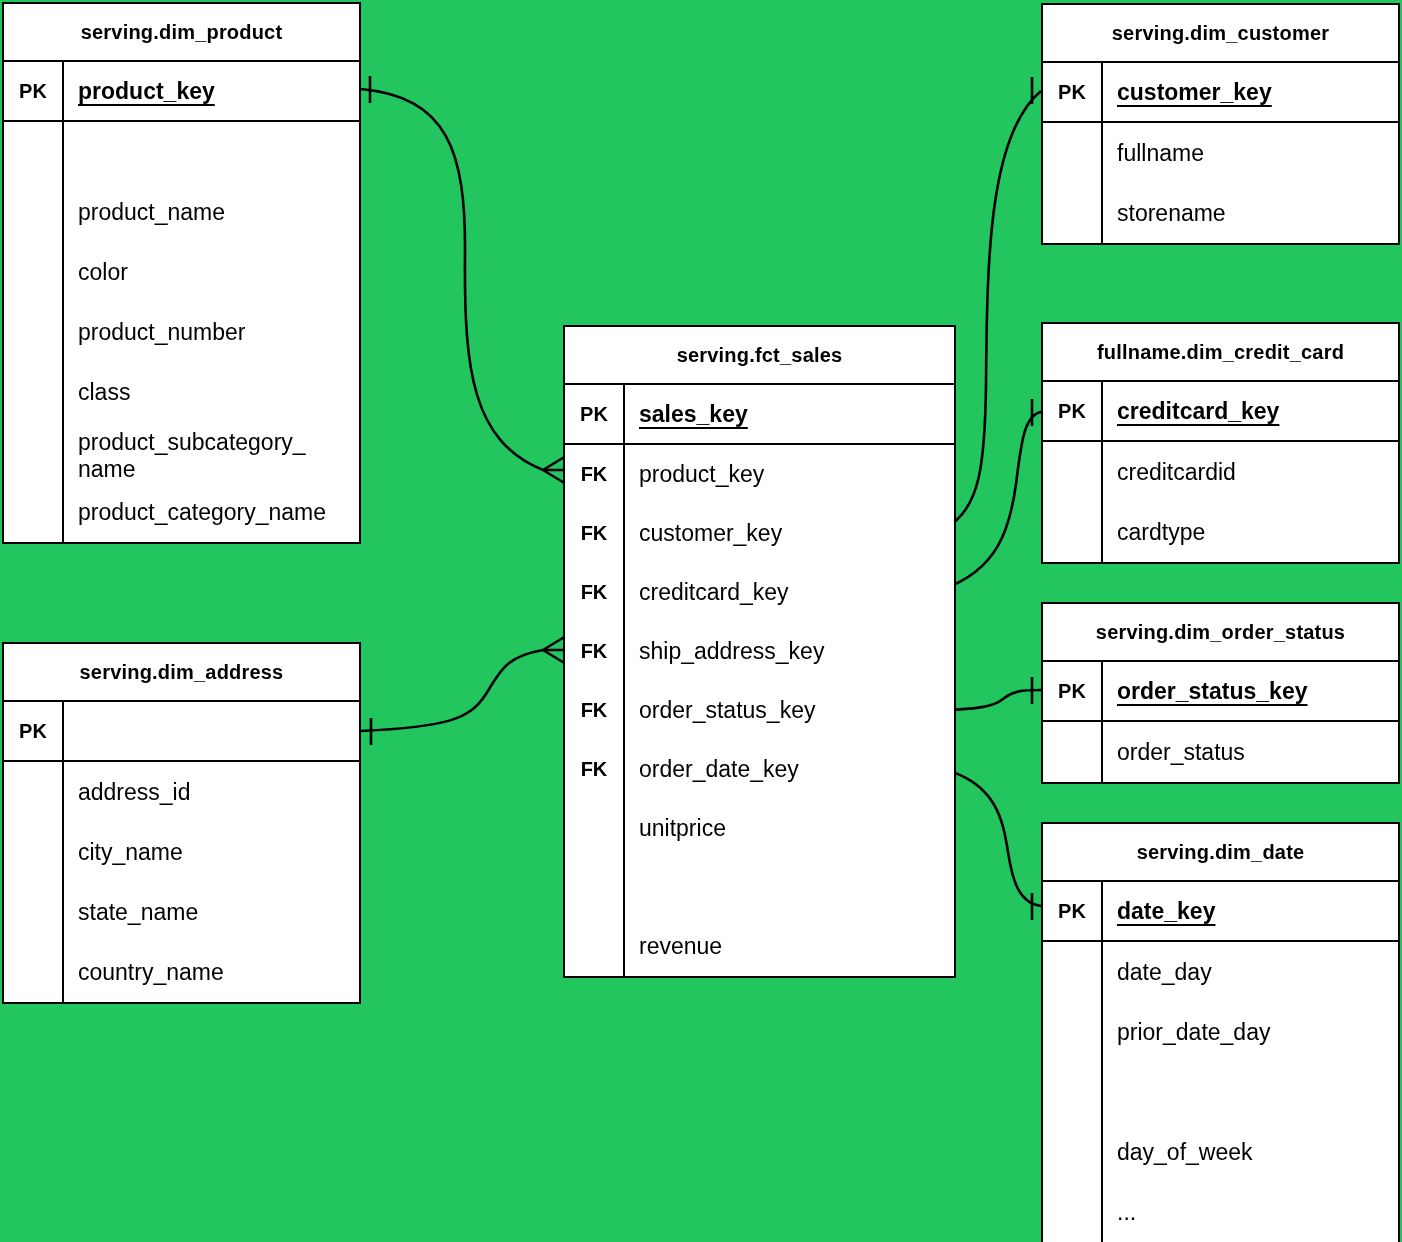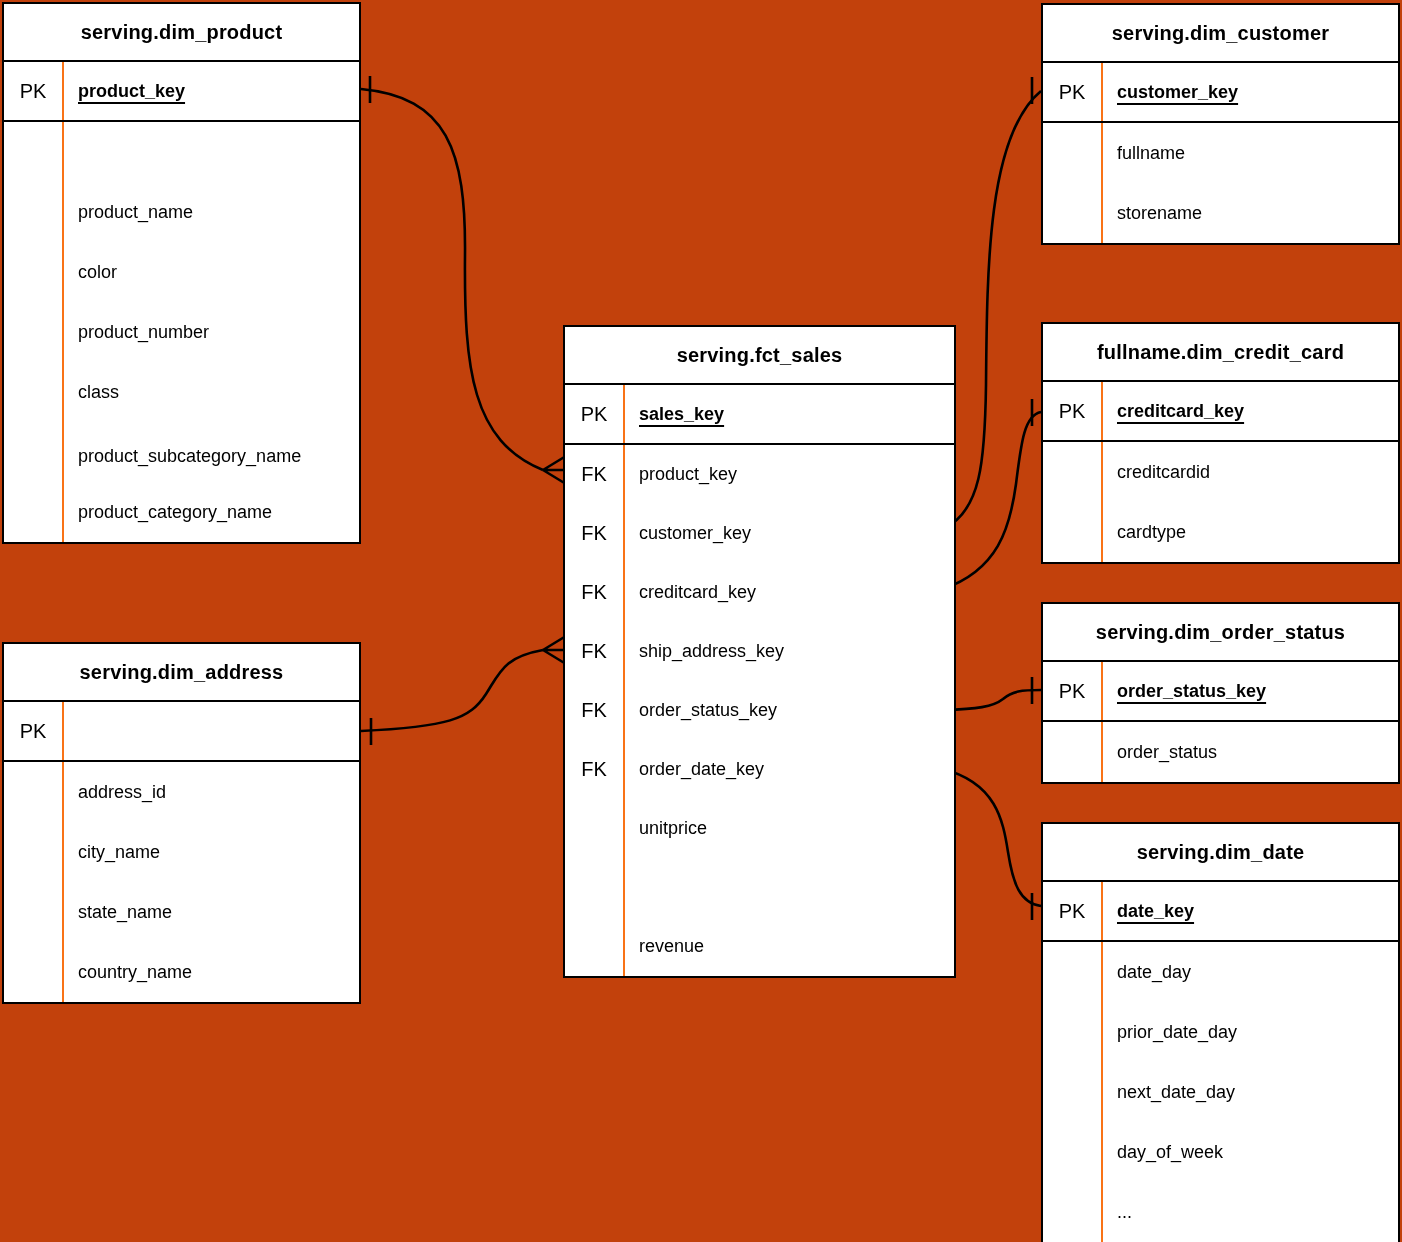--- a/index.html
+++ b/index.html
@@ -1,42 +1,42 @@
 <!DOCTYPE html>
 <html><head>
 <meta charset="utf-8">
 <style>
   html,body{margin:0;padding:0;background:#fff;}
   #canvas{
-    position:relative;width:1402px;height:1242px;background:#c2410c;
+    position:relative;width:1402px;height:1242px;background:#22c55e;
     font-family:"Liberation Sans", sans-serif;color:#000;overflow:hidden;
   }
   .wires{position:absolute;left:0;top:0;z-index:0;}
   .wires path{stroke:#000;stroke-width:2.6;fill:none;}
   .tbl{
     position:absolute;z-index:1;background:#fff;
     border:2px solid #000;box-sizing:border-box;
   }
   .ttl{
     height:56px;border-bottom:2px solid #000;
     display:flex;align-items:center;justify-content:center;
     font-weight:bold;font-size:20px;letter-spacing:0.2px;
   }
   .row{display:flex;height:60px;}
   .fct .row{height:59px;}
   .pkrow{border-bottom:2px solid #000;height:58px !important;}
   .kc{
-    width:58px;flex:none;border-right:2px solid #f97316;
+    width:58px;flex:none;border-right:2px solid #000000;
     display:flex;align-items:center;justify-content:center;
-    font-size:20px;font-weight:normal;
+    font-size:20px;font-weight:bold;
   }
   .fc{
     flex:1;display:flex;align-items:center;
-    padding-left:14px;font-size:18px;
-    overflow-wrap:anywhere;line-height:27px;text-align:right;
+    padding-left:14px;font-size:23px;
+    overflow-wrap:anywhere;line-height:27px;
   }
   .pkf{
     font-weight:bold;
     text-decoration:underline;
     text-decoration-thickness:2px;
     text-underline-offset:5px;
   }
   .wrap{padding-right:46px;margin-top:8px;}
 </style>
 </head>
@@ -231,21 +231,20 @@
     <div class="row">
       <div class="kc"></div>
       <div class="fc">date_day</div>
     </div>
     <div class="row">
       <div class="kc"></div>
       <div class="fc">prior_date_day</div>
     </div>
     <div class="row">
       <div class="kc"></div>
-      <div class="fc">next_date_day</div>
     </div>
     <div class="row">
       <div class="kc"></div>
       <div class="fc">day_of_week</div>
     </div>
     <div class="row">
       <div class="kc"></div>
       <div class="fc">...</div>
     </div>
   </div>

